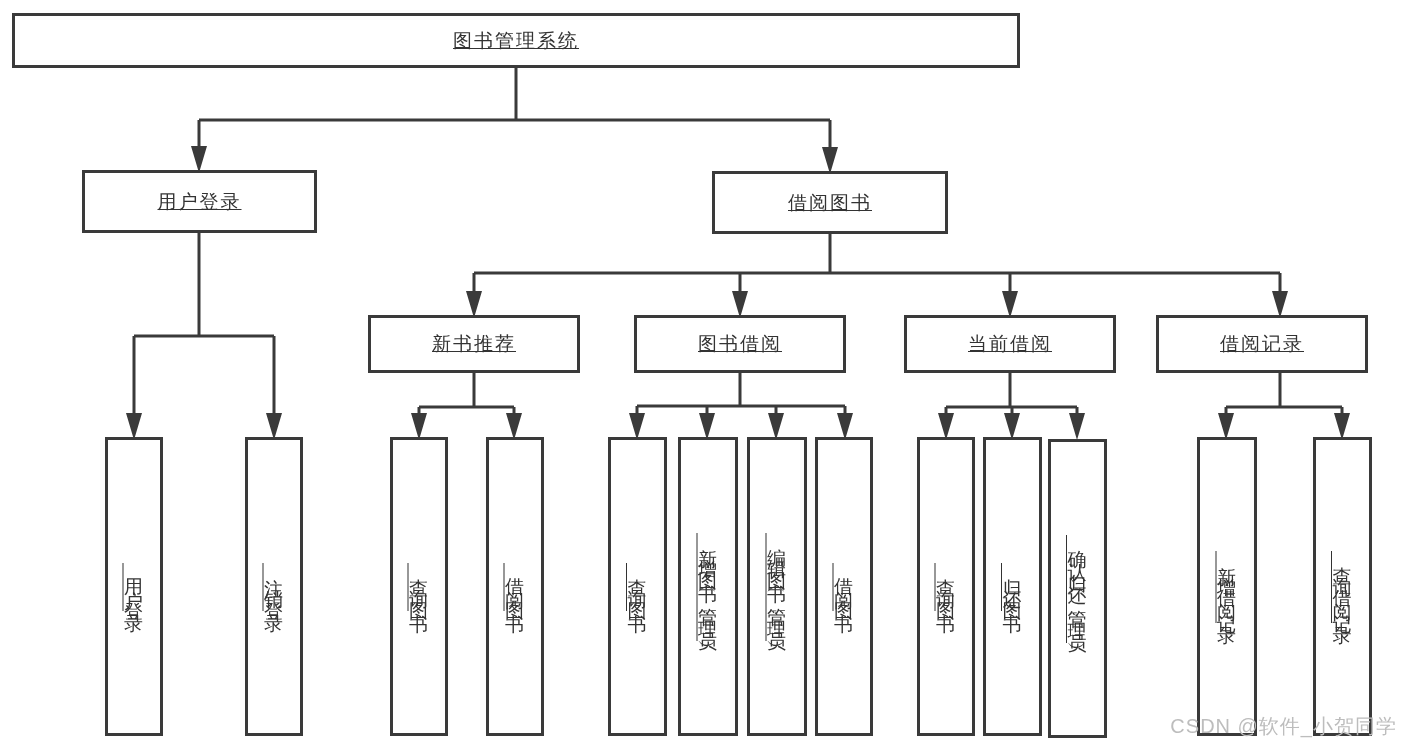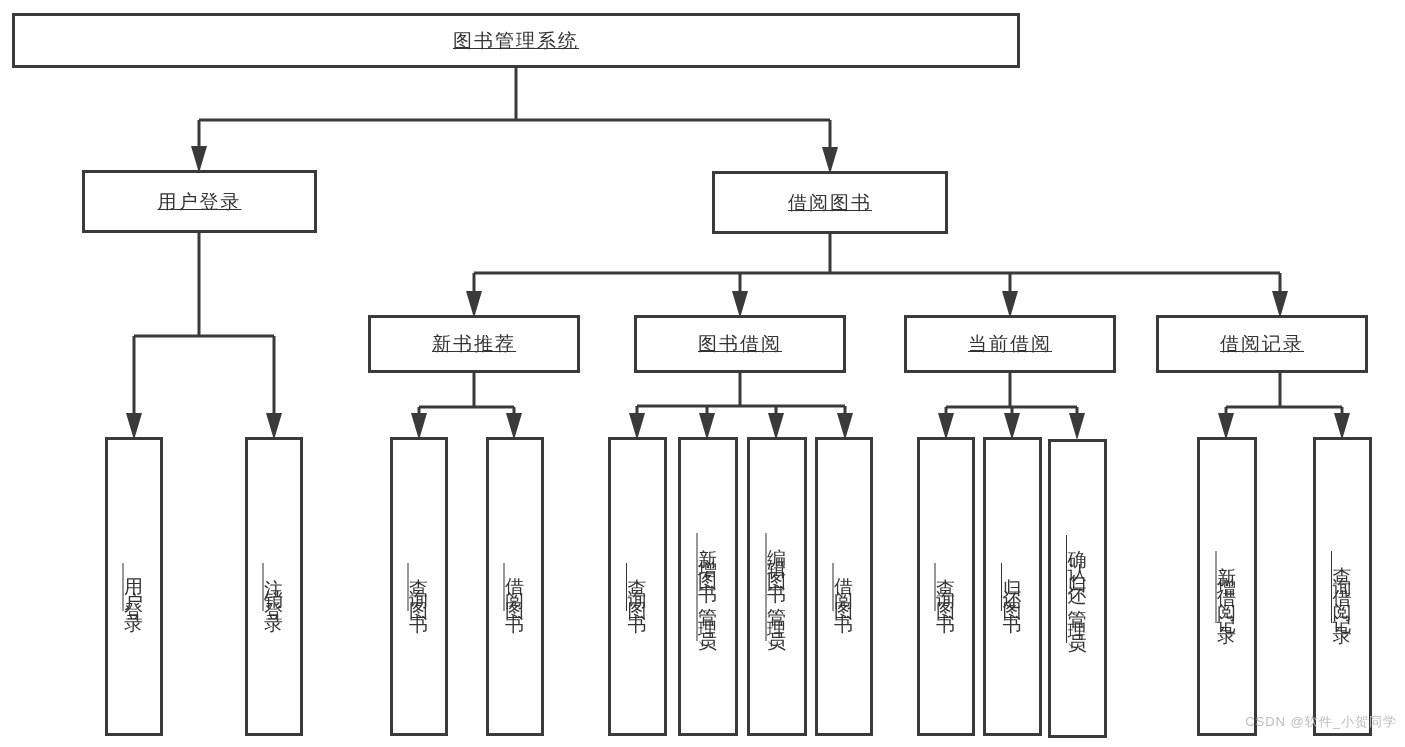--- a/index.html
+++ b/index.html
@@ -36,21 +36,21 @@
     writing-mode:vertical-rl;
     text-orientation:mixed;
     letter-spacing:12px;
     line-height:1;
     font-size:19px;
     white-space:nowrap;
   }
   .watermark{
     position:absolute;
     right:8px;top:713px;
-    font-size:13px;
+    font-size:20px;
     letter-spacing:1px;
     color:var(--watermark);
     white-space:nowrap;
   }
 </style>
 </head>
 <body>
 
 <div class="stage">
 

